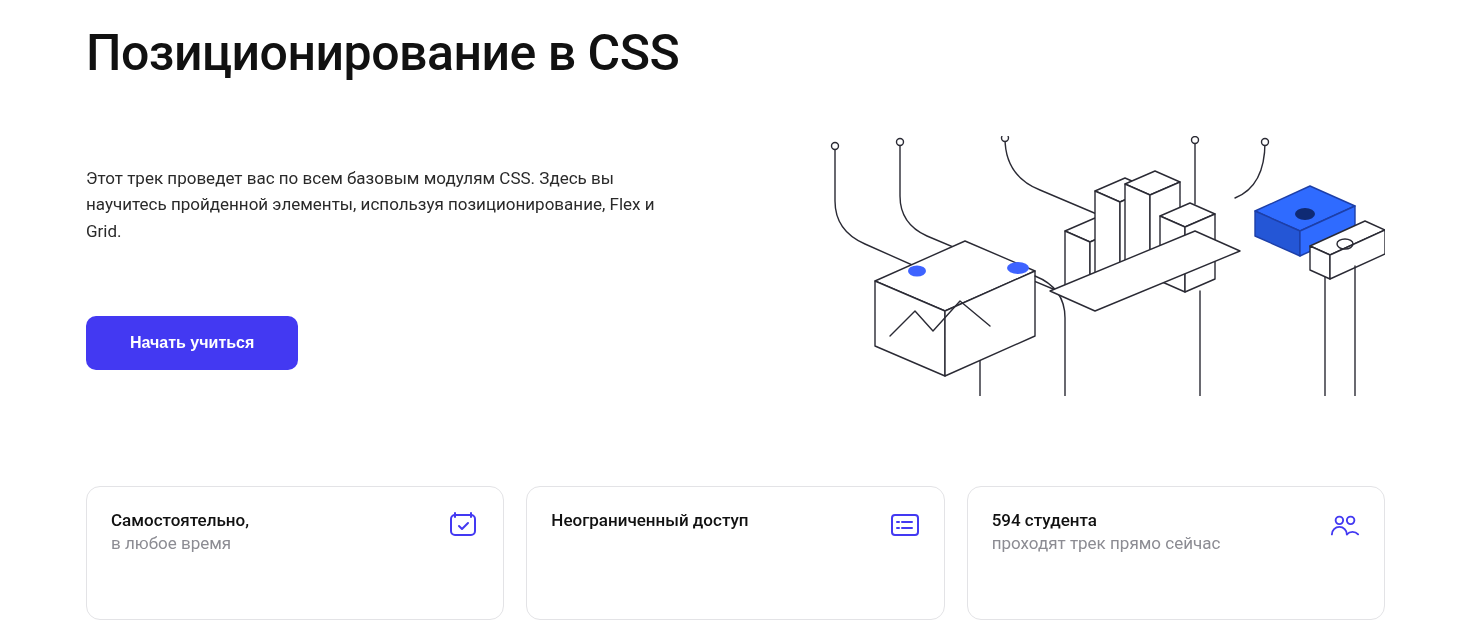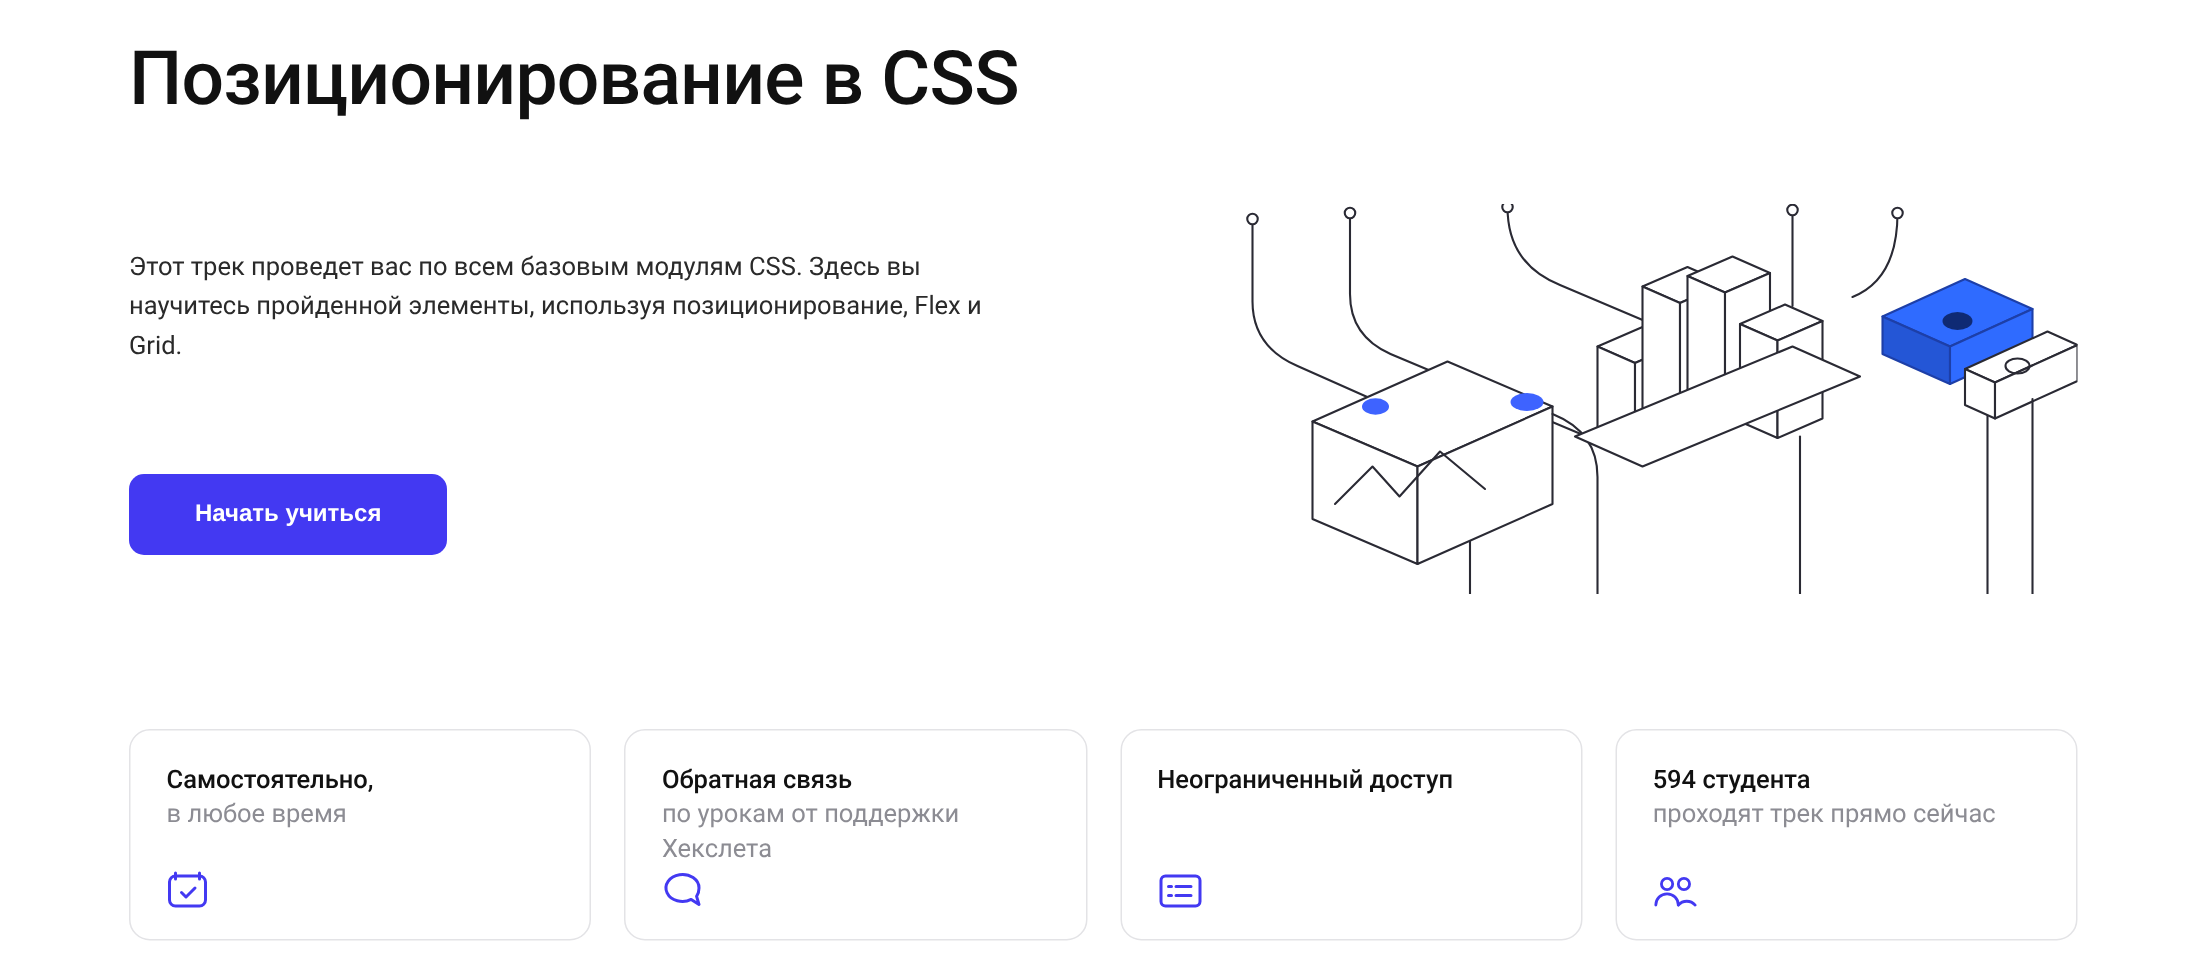--- a/index.html
+++ b/index.html
@@ -58,21 +58,20 @@
     gap: 22px;
     margin-top: 90px;
   }
   .card {
     flex: 1;
     border: 1px solid #e3e3e6;
     border-radius: 14px;
     padding: 22px 24px 20px 24px;
     min-height: 134px;
     display: flex;
-    flex-direction: column;
     justify-content: space-between;
   }
   .card-text { }
   .card-title {
     font-size: 17px;
     font-weight: 500;
     color: #111;
     line-height: 1.35;
   }
   .card-sub {
@@ -174,31 +173,20 @@
       </div>
       <div class="card-icon">
         <svg width="28" height="26" viewBox="0 0 28 26" fill="none" stroke="#4339F2" stroke-width="2" stroke-linecap="round" stroke-linejoin="round">
           <rect x="2" y="4" width="24" height="20" rx="4"></rect>
           <path d="M6 2 v4 M22 2 v4"></path>
           <path d="M10 15 l3 3 l6 -6"></path>
         </svg>
       </div>
     </div>
 
-    <div class="card">
-      <div class="card-text">
-        <div class="card-title">Обратная связь</div>
-        <div class="card-sub">по урокам от поддержки Хекслета</div>
-      </div>
-      <div class="card-icon">
-        <svg width="28" height="26" viewBox="0 0 28 26" fill="none" stroke="#4339F2" stroke-width="2" stroke-linecap="round" stroke-linejoin="round">
-          <path d="M25 12 a11 9 0 1 0 -5.2 7.6 L25 23 l-1.6 -5.4 A9.8 9.8 0 0 0 25 12 Z"></path>
-        </svg>
-      </div>
-    </div>
 
     <div class="card">
       <div class="card-text">
         <div class="card-title">Неограниченный доступ</div>
       </div>
       <div class="card-icon">
         <svg width="30" height="24" viewBox="0 0 30 24" fill="none" stroke="#4339F2" stroke-width="2" stroke-linecap="round" stroke-linejoin="round">
           <rect x="2" y="2" width="26" height="20" rx="3"></rect>
           <path d="M7 9 h2 M12 9 h10"></path>
           <path d="M7 15 h2 M12 15 h10"></path>

